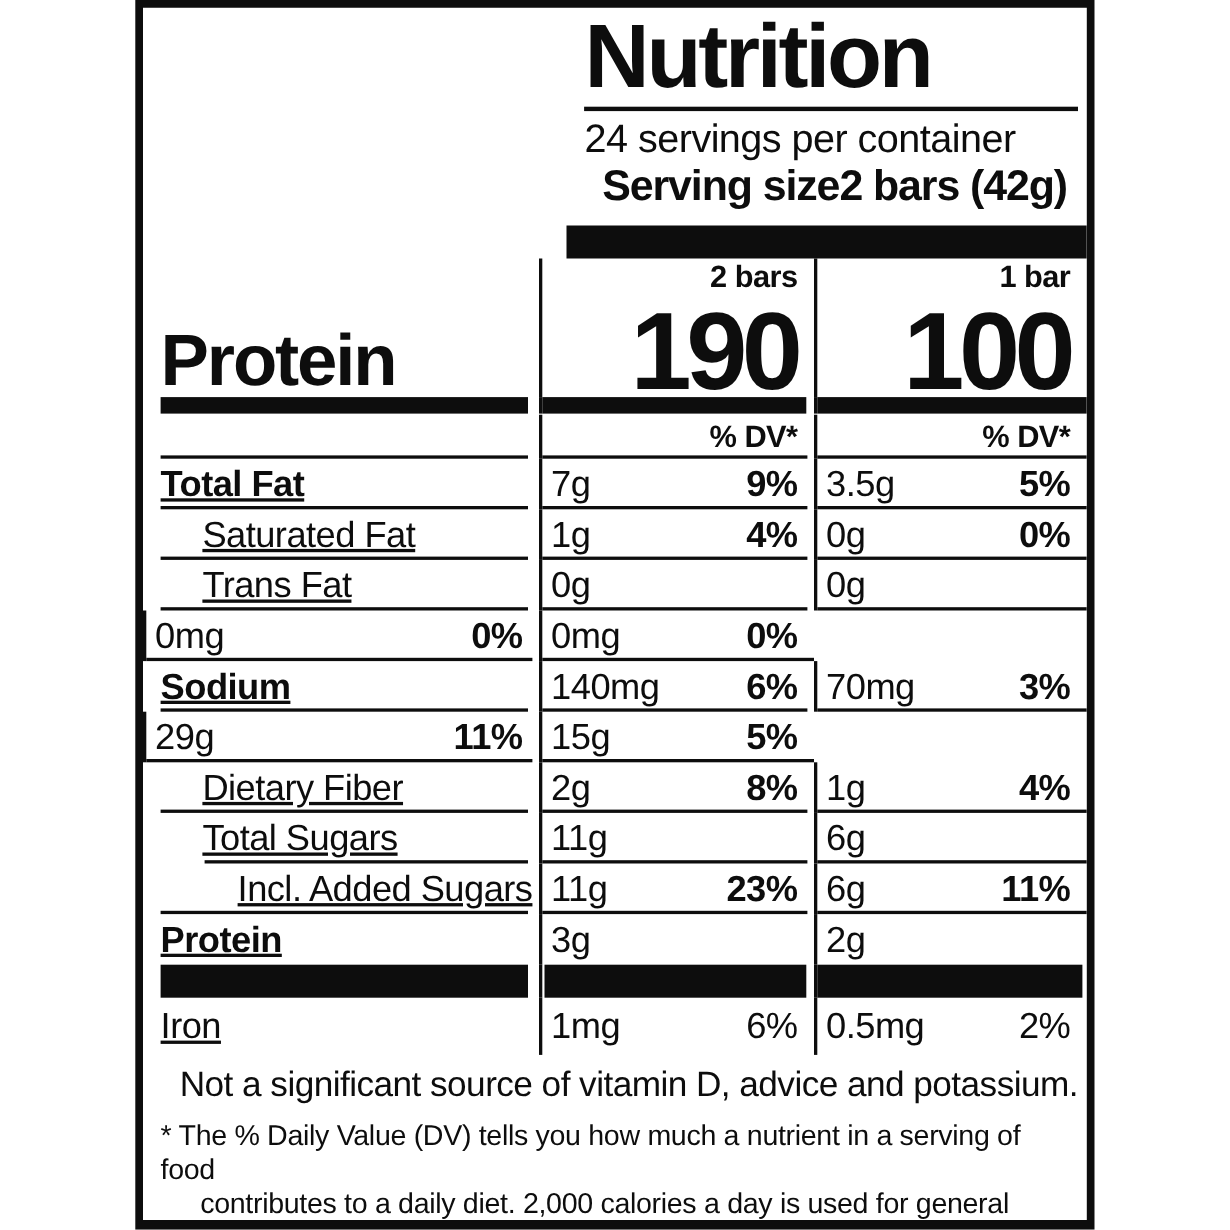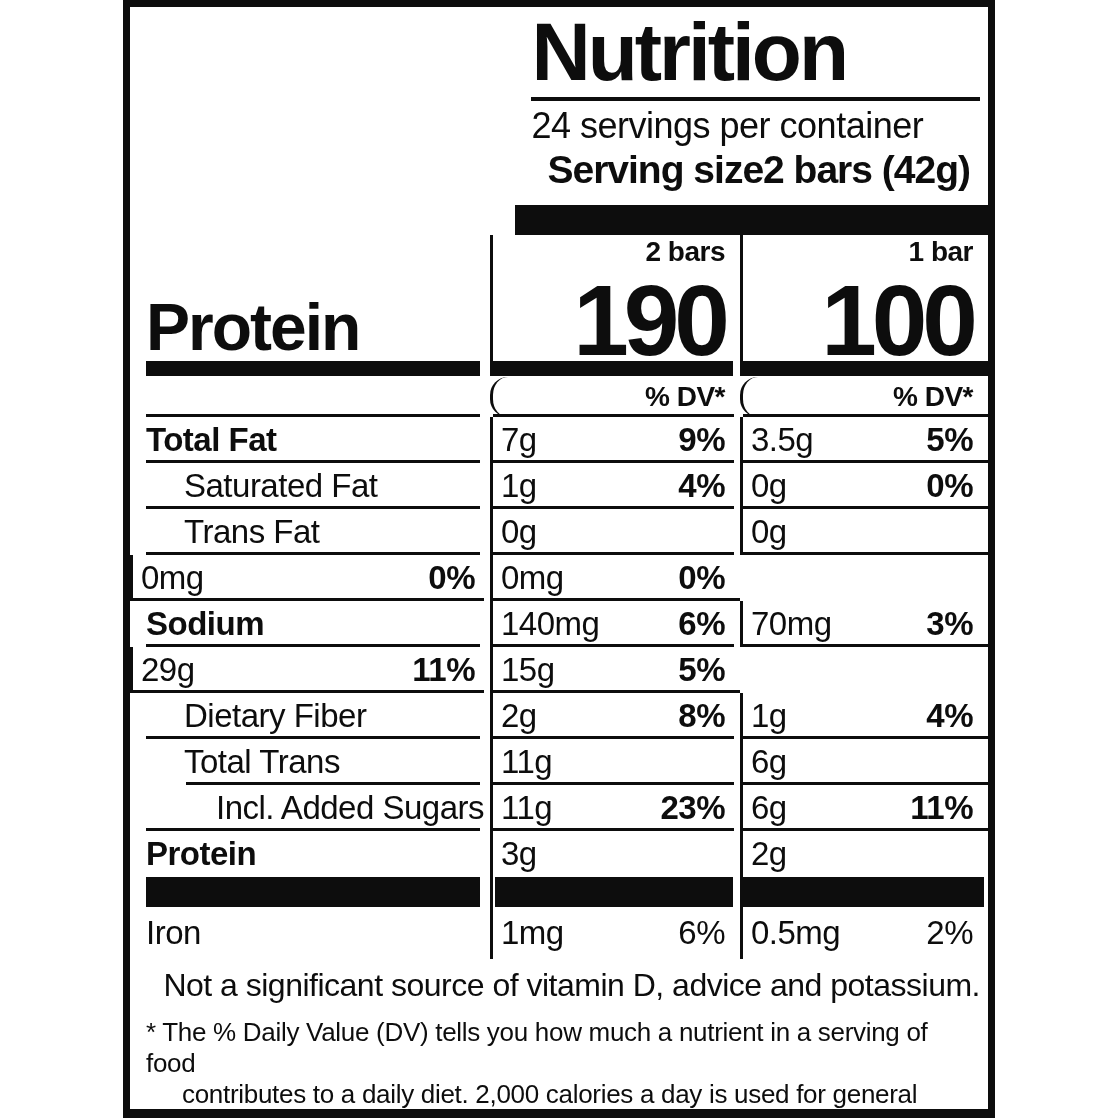--- a/index.html
+++ b/index.html
@@ -59,26 +59,26 @@
   }
   .col-header { font-size:28px; font-weight:bold; line-height:30px; padding-top:2px; letter-spacing:-0.5px; }
   .cal-num { font-size:100px; font-weight:bold; line-height:0.82; letter-spacing:-5px; }
   .bar-row { height:16px; align-items:flex-start; }
   .bar-med { height:15px; background:var(--ink); }
   .c1 .bar-med { margin:0 10px 0 16px; }
   .c2 .bar-med { margin-right:7px; }
   .dv-row { height:40px; }
   .dv-head {
     display:flex; align-items:center; justify-content:flex-end;
-    padding-right:15px; font-size:28px; font-weight:bold; letter-spacing:-0.5px;border-radius:18px;
+    padding-right:15px; font-size:28px; font-weight:bold; letter-spacing:-0.5px;
   }
   
   .nrow { height:46px; }
   .iron-row { height:52px; }
-  .name-cell { display:flex; align-items:center; padding-left:16px; }
+  .name-cell { display:flex; align-items:center; padding-left:16px;text-decoration:underline; }
   .nname { font-size:33px; letter-spacing:-0.5px; }
   .bold-name .nname { font-weight:bold; }
   .indent1 .nname { padding-left:38px; }
   .indent2 .nname { padding-left:70px; }
   .val {
     display:flex; align-items:center; justify-content:space-between;
     padding:0 15px 0 8px; font-size:33px; letter-spacing:-0.5px;
   }
   .val .dv { font-weight:bold; }
   .iron-row .val .dv { font-weight:normal; }
@@ -234,21 +234,21 @@
       <span class="dv">8%</span>
     </div>
     <div class="c c3 sep val">
       <span class="amt">1g</span>
       <span class="dv">4%</span>
     </div>
   </div>
 
   <div class="trow nrow indent1 sep-indent">
     <div class="c c1 sep name-cell">
-      <span class="nname">Total Trans</span>
+      <span class="nname">Total Sugars</span>
     </div>
     <div class="c c2 sep val">
       <span class="amt">11g</span>
       <span class="dv"></span>
     </div>
     <div class="c c3 sep val">
       <span class="amt">6g</span>
       <span class="dv"></span>
     </div>
   </div>

